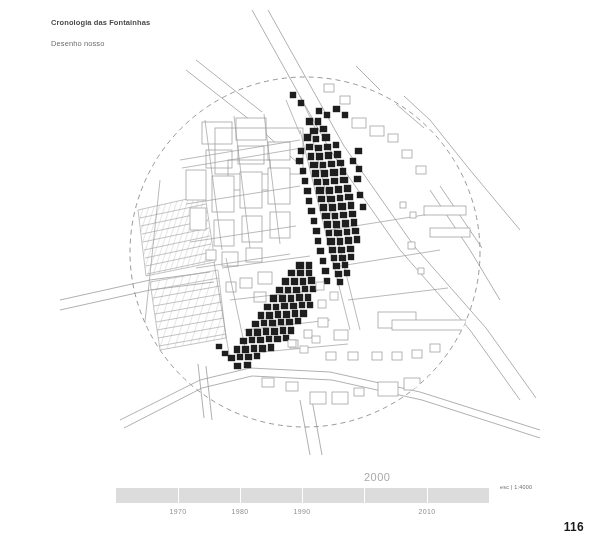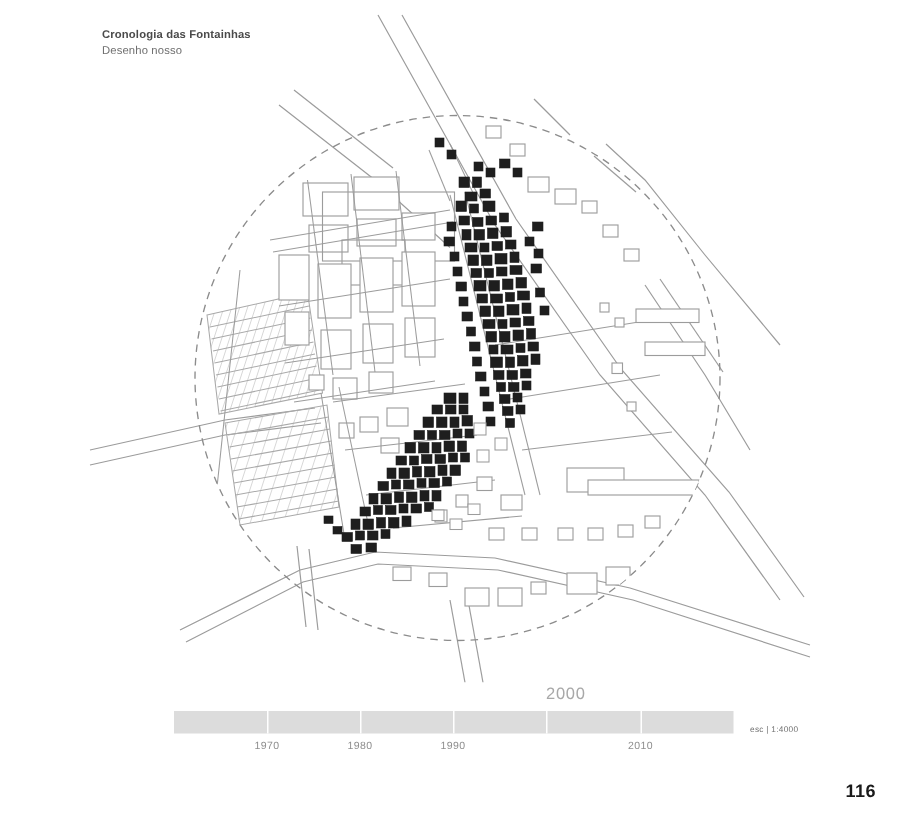--- a/index.html
+++ b/index.html
@@ -20,57 +20,57 @@
     position: absolute;
     left: 0; top: 0;
     width: 608px;
     height: 554px;
     background: #ffffff;
   }
 
   
   .header {
     position: absolute;
-    left: 68px;
+    left: 51px;
     top: 18px;
     line-height: 1.25;
   }
   .header .title {
     font-size: 7.5px;
     font-weight: bold;
     color: #4a4a4a;
     letter-spacing: 0.1px;
     white-space: nowrap;
   }
   .header .subtitle {
     font-size: 7.5px;
     font-weight: normal;
     color: #6e6e6e;
     letter-spacing: 0.1px;
     white-space: nowrap;
-    margin-top: 2px;
+    margin-top: 12px;
   }
 
   
   .map-area {
     position: absolute;
     left: 0;
     top: 0;
     width: 608px;
     height: 455px;
   }
   .map-area svg {
     display: block;
   }
 
   
   .timeline {
     position: absolute;
     left: 116px;
-    top: 474px;
+    top: 488px;
     width: 373px;
     height: 15px;
   }
   .timeline .band {
     position: absolute;
     left: 0;
     top: 0;
     width: 373px;
     height: 15px;
     background: #dcdcdc;

